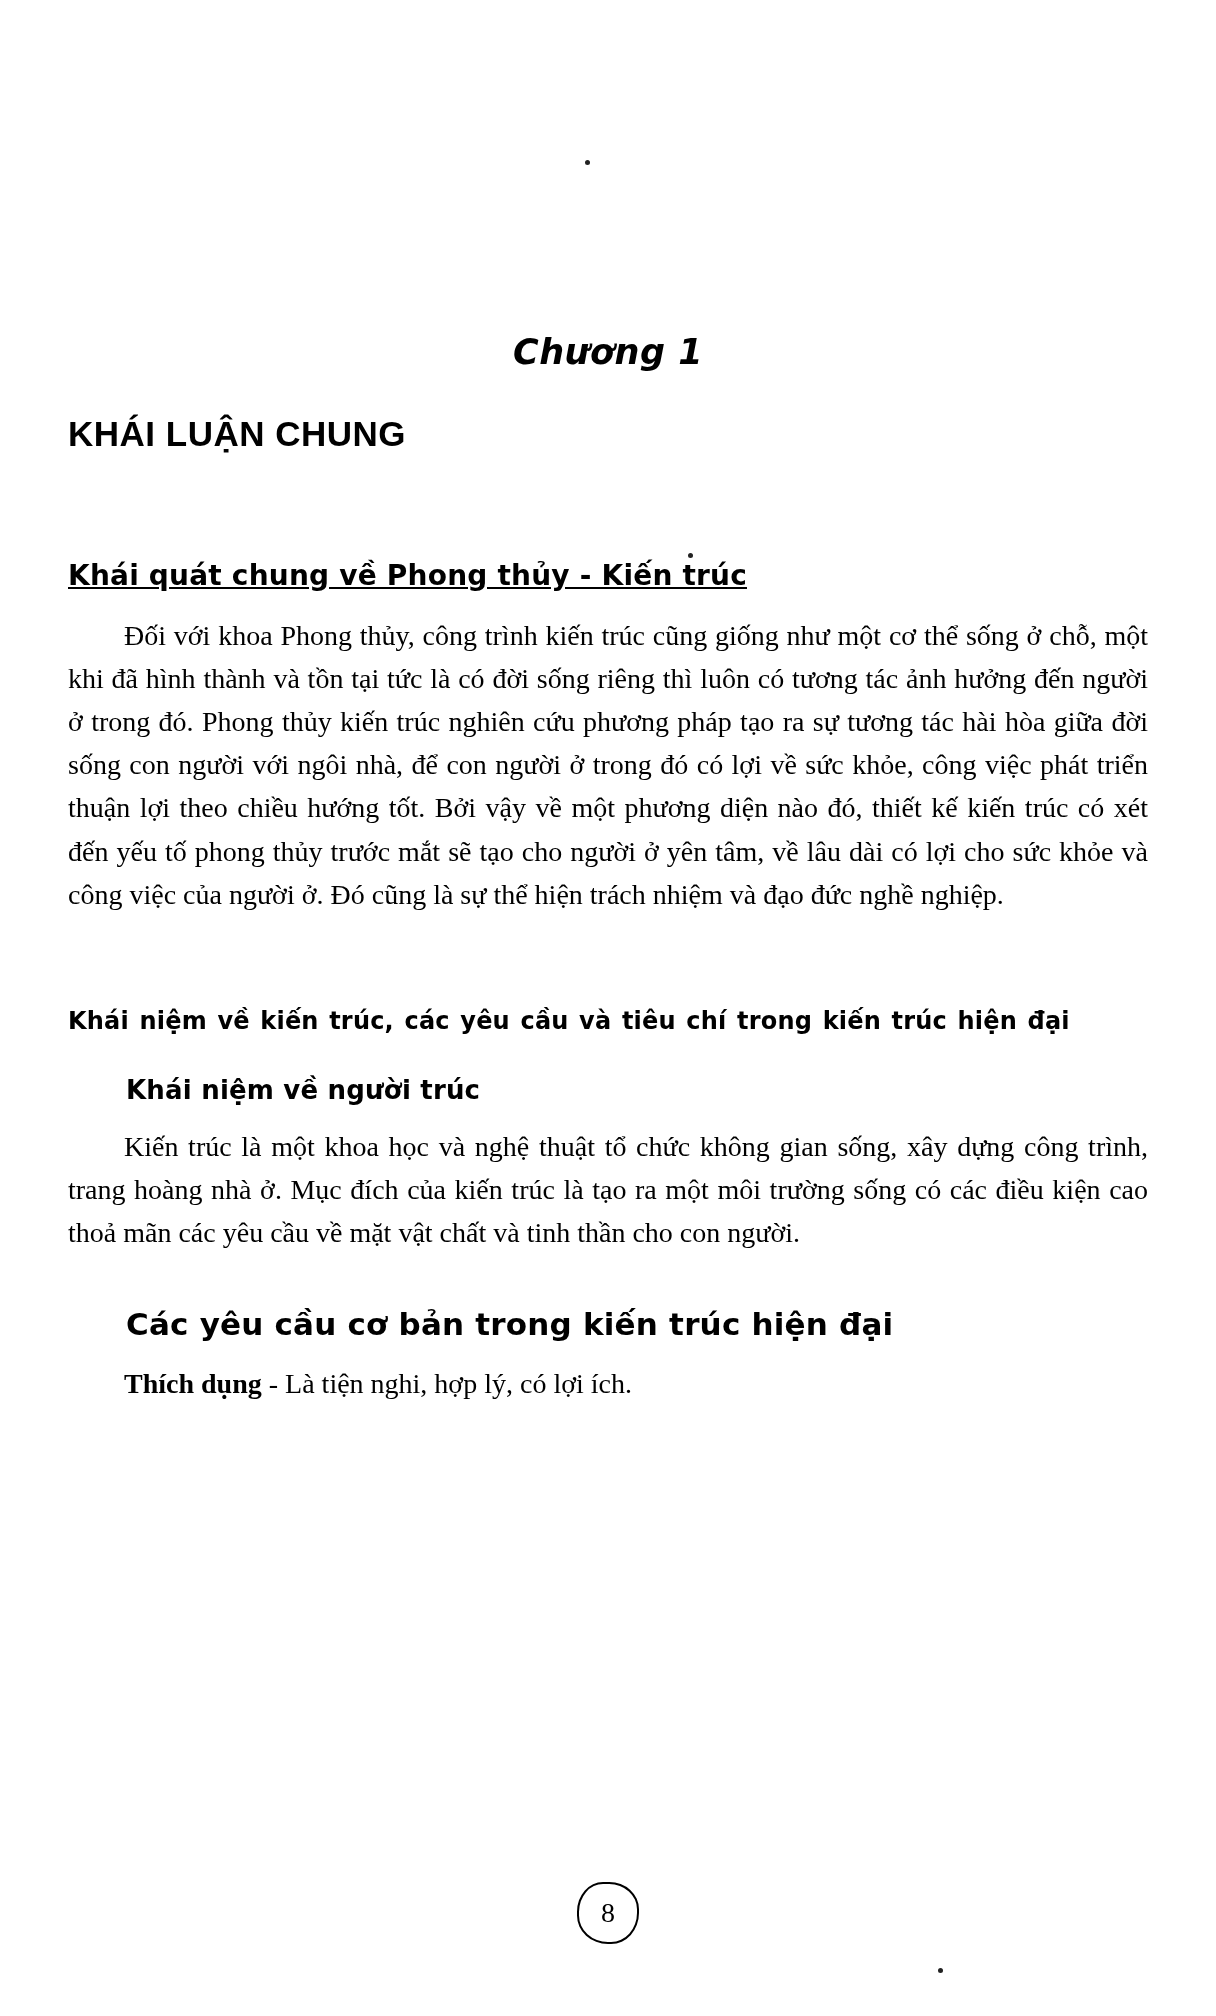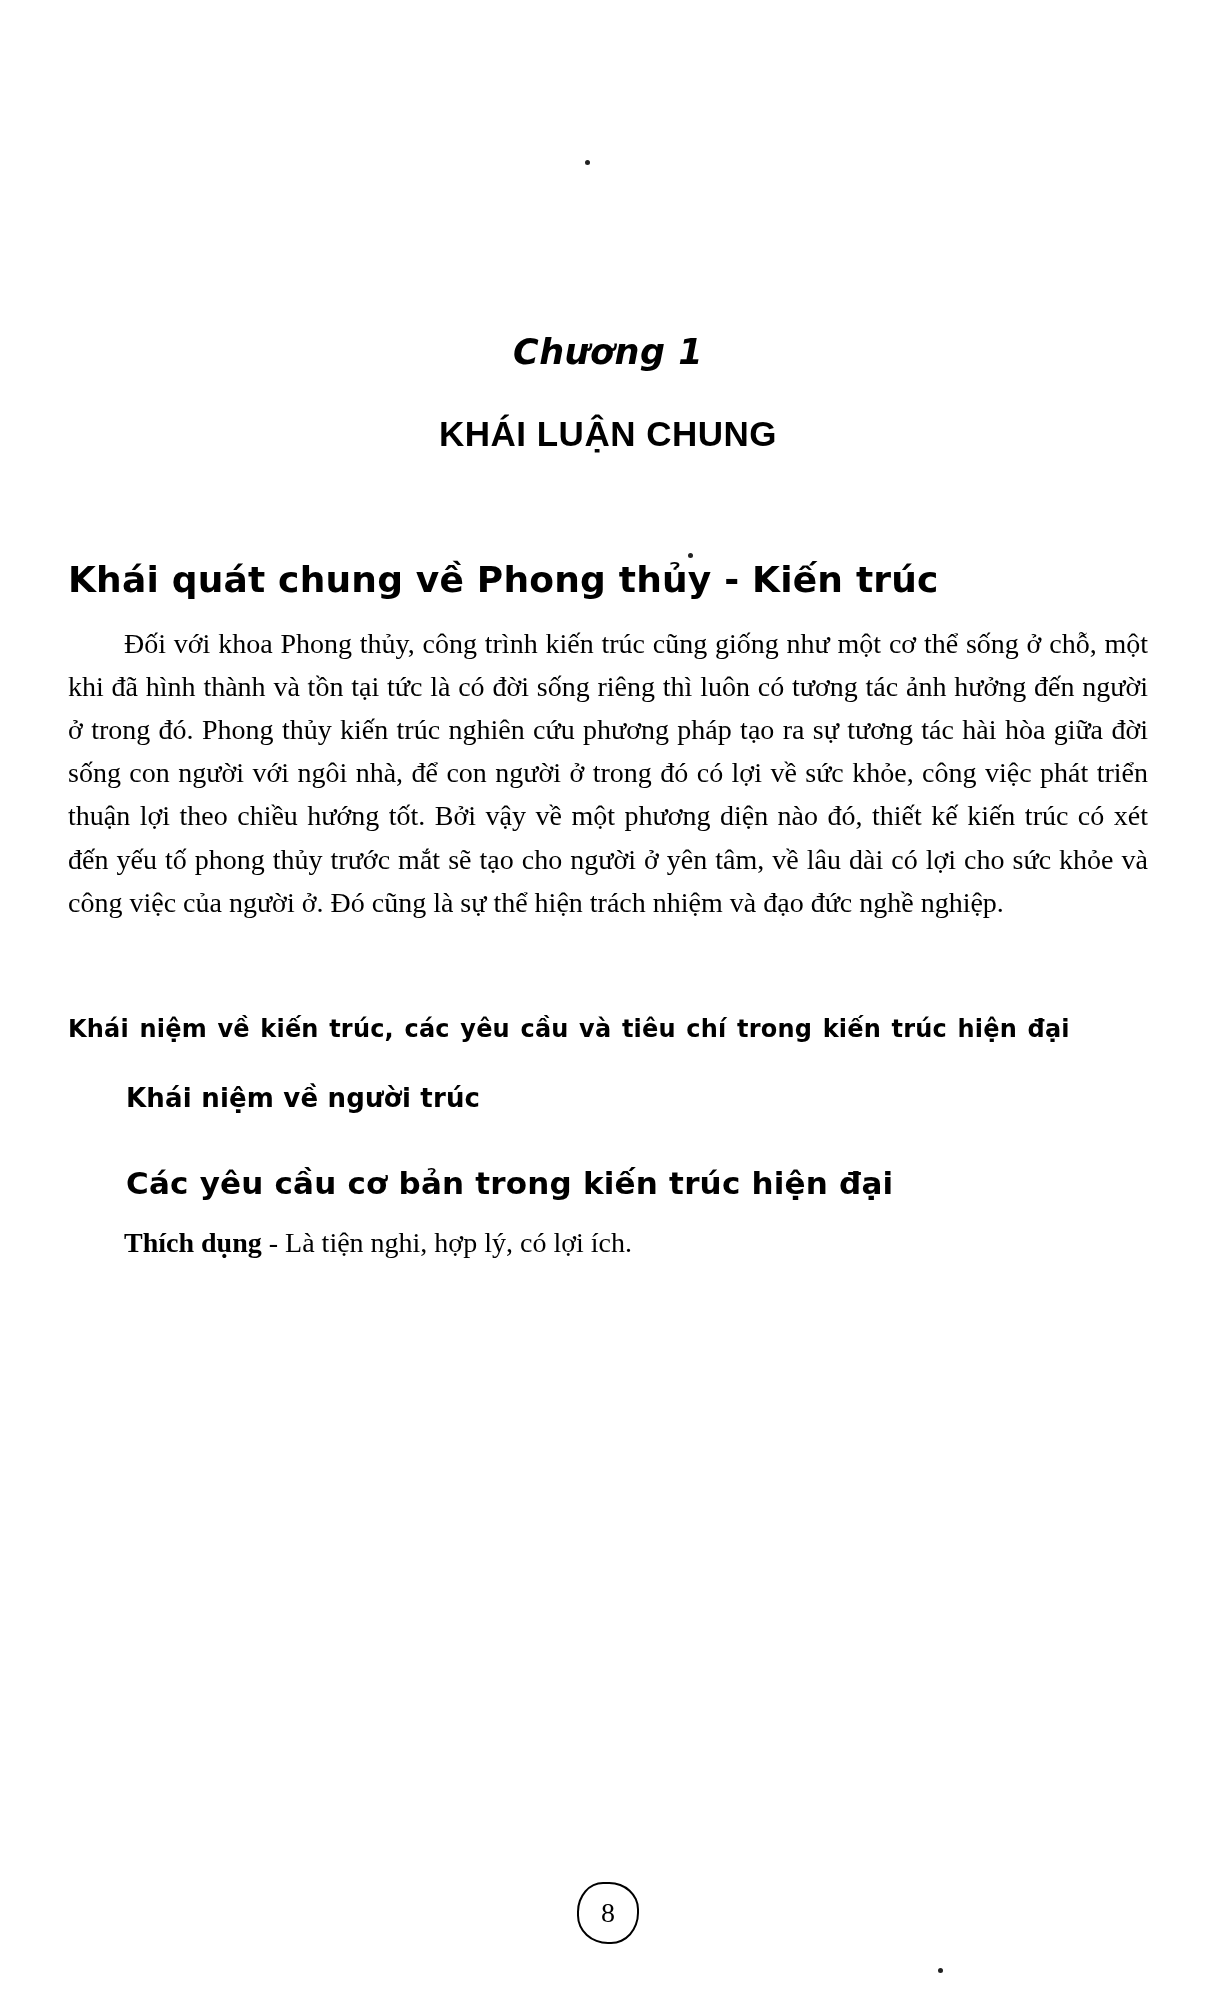--- a/index.html
+++ b/index.html
@@ -34,33 +34,33 @@
     margin-top: 320px;
     text-align: center;
     font-family: "DejaVu Sans", sans-serif;
     font-weight: bold;
     font-style: italic;
     font-size: 35px;
     letter-spacing: 0.5px;
   }
   .chapter-title {
     margin-top: 42px;
-    text-align: center;
     font-family: "Liberation Sans", sans-serif;
     font-weight: bold;
     font-size: 35px;
     letter-spacing: 0.5px;
   }
   .h-section {
     margin-top: 105px;
     font-family: "DejaVu Sans", sans-serif;
     font-weight: bold;
-    font-size: 36px;
+    font-size: 28px;
     letter-spacing: 0.2px;
     padding-left: 0px;
+    text-decoration: underline;
   }
   .h-section2 {
     margin-top: 88px;
     font-family: "DejaVu Sans", sans-serif;
     font-weight: bold;
     font-size: 24px;
     line-height: 1.45;
     letter-spacing: 0.2px;
     text-align: justify;
     text-align-last: left;
@@ -138,20 +138,21 @@
     <div class="chapter-title">KHÁI LUẬN CHUNG</div>
 
     <div class="h-section">Khái quát chung về Phong thủy - Kiến trúc</div>
 
     <p class="body">Đối với khoa Phong thủy, công trình kiến trúc cũng giống như một cơ thể sống ở chỗ, một khi đã hình thành và tồn tại tức là có đời sống riêng thì luôn có tương tác ảnh hưởng đến người ở trong đó. Phong thủy kiến trúc nghiên cứu phương pháp tạo ra sự tương tác hài hòa giữa đời sống con người với ngôi nhà, để con người ở trong đó có lợi về sức khỏe, công việc phát triển thuận lợi theo chiều hướng tốt. Bởi vậy về một phương diện nào đó, thiết kế kiến trúc có xét đến yếu tố phong thủy trước mắt sẽ tạo cho người ở yên tâm, về lâu dài có lợi cho sức khỏe và công việc của người ở. Đó cũng là sự thể hiện trách nhiệm và đạo đức nghề nghiệp.</p>
 
     <div class="h-section2">Khái niệm về kiến trúc, các yêu cầu và tiêu chí trong kiến trúc hiện đại</div>
 
     <div class="h-sub">Khái niệm về người trúc</div>
 
+    <p class="body tight">Kiến trúc là một khoa học và nghệ thuật tổ chức không gian sống, xây dựng công trình, trang hoàng nhà ở. Mục đích của kiến trúc là tạo ra một môi trường sống có các điều kiện cao thoả mãn các yêu cầu về mặt vật chất và tinh thần cho con người.</p>
 
     <div class="h-sub2">Các yêu cầu cơ bản trong kiến trúc hiện đại</div>
 
     <p class="body tight">
       <span class="lead-bold">Thích dụng</span><span> - Là tiện nghi, hợp lý, có lợi ích.</span>
     </p>
 
   </div>
 
   <div class="page-number-wrap">

